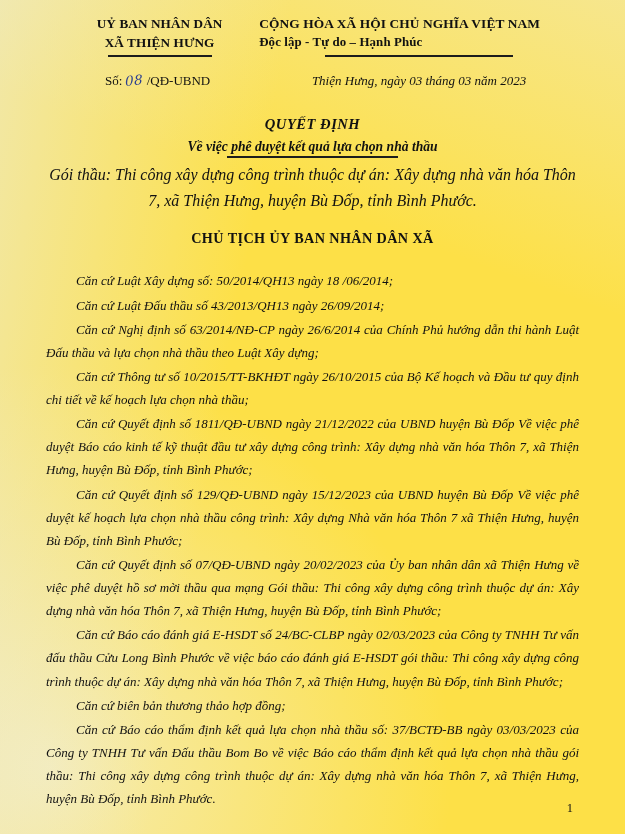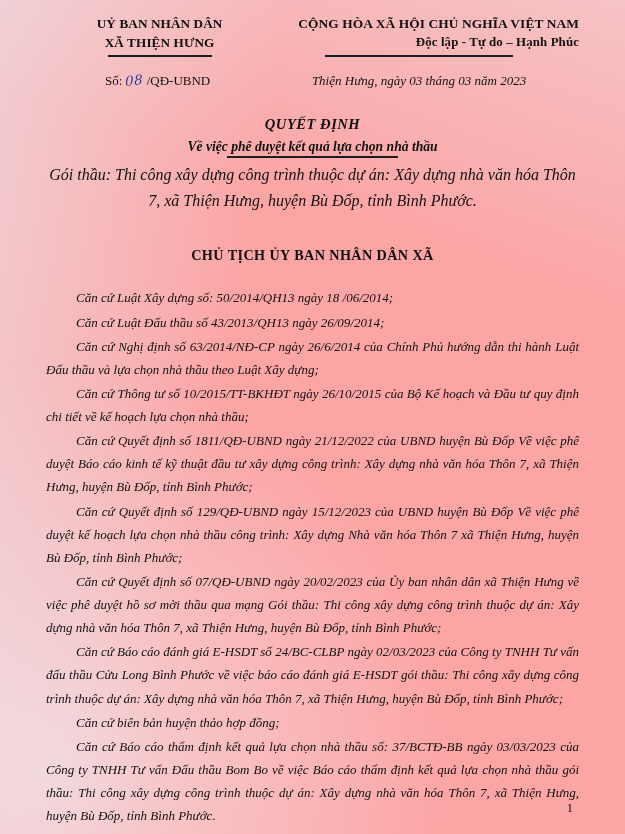--- a/index.html
+++ b/index.html
@@ -10,21 +10,21 @@
   }
   body {
     font-family: "Liberation Serif", "DejaVu Serif", serif;
     color: #111111;
   }
   #page {
     position: relative;
     width: 625px;
     height: 834px;
     margin: 0 auto;
-    background: #fca5a5;
+    background: #fde047;
     overflow: hidden;
     box-sizing: border-box;
   }
   
   #page::before {
     content: "";
     position: absolute;
     inset: 0;
     background:
       linear-gradient(100deg, rgba(232,238,246,0.55) 0%, rgba(255,255,255,0) 38%),
@@ -48,21 +48,21 @@
     margin-top: 2px;
   }
   .mh-left {
     width: 40%;
     text-align: center;
     padding-left: 14px;
     box-sizing: border-box;
   }
   .mh-right {
     width: 60%;
-    text-align: right;
+    text-align: left;
     box-sizing: border-box;
   }
   .mh-line {
     font-weight: bold;
     font-size: 13.2px;
     line-height: 1.45;
     letter-spacing: 0.1px;
     white-space: nowrap;
   }
   .mh-right .mh-line.l1 { font-size: 13.4px; }
@@ -140,21 +140,21 @@
     line-height: 1.62;
     margin: 7px auto 0 auto;
     width: 100%;
     text-align: center;
   }
   .heading-body {
     text-align: center;
     font-weight: bold;
     font-size: 14.2px;
     letter-spacing: 0.4px;
-    margin-top: 34px;
+    margin-top: 17px;
   }
 
   
   .body-text {
     margin-top: 22px;
   }
   .para {
     font-style: italic;
     font-size: 13px;
     line-height: 1.78;
@@ -209,20 +209,20 @@
 
     <div class="body-text">
       <p class="para">Căn cứ Luật Xây dựng số: 50/2014/QH13 ngày 18 /06/2014;</p>
       <p class="para">Căn cứ Luật Đấu thầu số 43/2013/QH13 ngày 26/09/2014;</p>
       <p class="para">Căn cứ Nghị định số 63/2014/NĐ-CP ngày 26/6/2014 của Chính Phủ hướng dẫn thi hành Luật Đấu thầu và lựa chọn nhà thầu theo Luật Xây dựng;</p>
       <p class="para">Căn cứ Thông tư số 10/2015/TT-BKHĐT ngày 26/10/2015 của Bộ Kế hoạch và Đầu tư quy định chi tiết về kế hoạch lựa chọn nhà thầu;</p>
       <p class="para">Căn cứ Quyết định số 1811/QĐ-UBND ngày 21/12/2022 của UBND huyện Bù Đốp Về việc phê duyệt Báo cáo kinh tế kỹ thuật đầu tư xây dựng công trình: Xây dựng nhà văn hóa Thôn 7, xã Thiện Hưng, huyện Bù Đốp, tỉnh Bình Phước;</p>
       <p class="para">Căn cứ Quyết định số 129/QĐ-UBND ngày 15/12/2023 của UBND huyện Bù Đốp Về việc phê duyệt kế hoạch lựa chọn nhà thầu công trình: Xây dựng Nhà văn hóa Thôn 7 xã Thiện Hưng, huyện Bù Đốp, tỉnh Bình Phước;</p>
       <p class="para">Căn cứ Quyết định số 07/QĐ-UBND ngày 20/02/2023 của Ủy ban nhân dân xã Thiện Hưng về việc phê duyệt hồ sơ mời thầu qua mạng Gói thầu: Thi công xây dựng công trình thuộc dự án: Xây dựng nhà văn hóa Thôn 7, xã Thiện Hưng, huyện Bù Đốp, tỉnh Bình Phước;</p>
       <p class="para">Căn cứ Báo cáo đánh giá E-HSDT số 24/BC-CLBP ngày 02/03/2023 của Công ty TNHH Tư vấn đấu thầu Cửu Long Bình Phước về việc báo cáo đánh giá E-HSDT gói thầu: Thi công xây dựng công trình thuộc dự án: Xây dựng nhà văn hóa Thôn 7, xã Thiện Hưng, huyện Bù Đốp, tỉnh Bình Phước;</p>
-      <p class="para">Căn cứ biên bản huyện thảo hợp đồng;</p>
+      <p class="para">Căn cứ biên bản thương thảo hợp đồng;</p>
       <p class="para">Căn cứ Báo cáo thẩm định kết quả lựa chọn nhà thầu số: 37/BCTĐ-BB ngày 03/03/2023 của Công ty TNHH Tư vấn Đấu thầu Bom Bo về việc Báo cáo thẩm định kết quả lựa chọn nhà thầu gói thầu: Thi công xây dựng công trình thuộc dự án: Xây dựng nhà văn hóa Thôn 7, xã Thiện Hưng, huyện Bù Đốp, tỉnh Bình Phước.</p>
     </div>
 
   </div>
 
   <div class="page-number">1</div>
 </div>
 
 </body></html>

